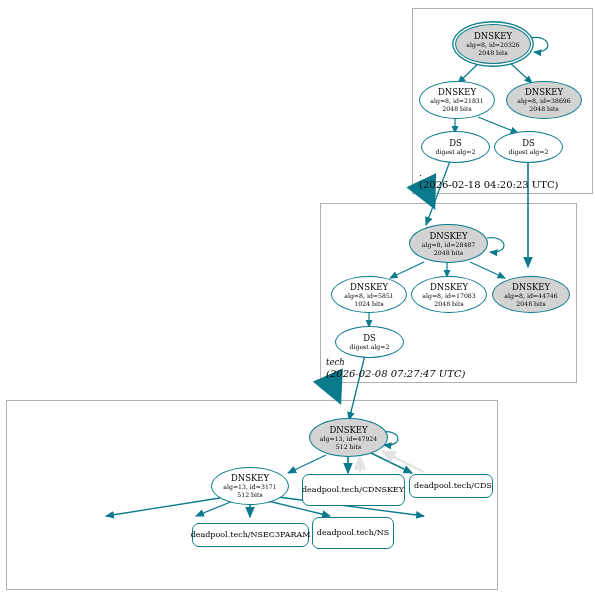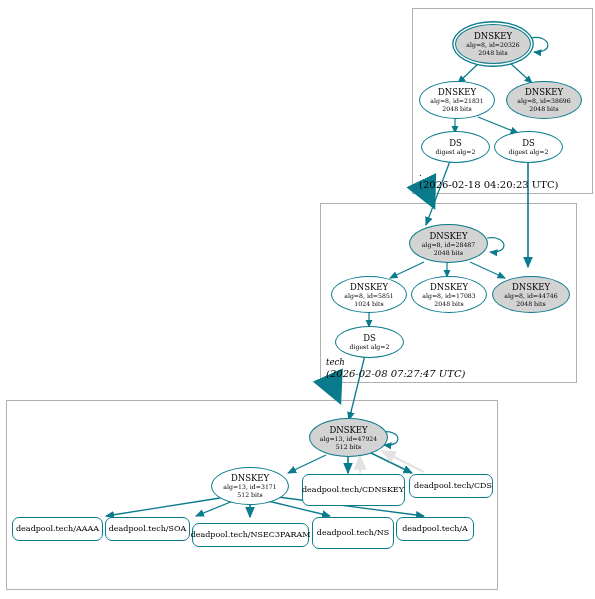--- a/index.html
+++ b/index.html
@@ -251,33 +251,24 @@
   </div>
 
   <div class="node rect" style="left:302px;top:474px;width:103px;height:32px;align-items:flex-end;">
     <span class="rectlabel">deadpool.tech/CDNSKEY</span>
   </div>
 
   <div class="node rect" style="left:409px;top:474px;width:84px;height:24px;align-items:flex-end;">
     <span class="rectlabel">deadpool.tech/CDS</span>
   </div>
 
-  <div class="node rect" style="left:12px;top:517px;width:91px;height:24px;">
-    <span class="rectlabel">deadpool.tech/AAAA</span>
-  </div>
-
-  <div class="node rect" style="left:105px;top:517px;width:85px;height:24px;">
-    <span class="rectlabel">deadpool.tech/SOA</span>
-  </div>
+
 
   <div class="node rect" style="left:192px;top:517px;width:117px;height:24px;margin-top:6px;">
     <span class="rectlabel">deadpool.tech/NSEC3PARAM</span>
   </div>
 
   <div class="node rect" style="left:312px;top:517px;width:82px;height:32px;">
     <span class="rectlabel">deadpool.tech/NS</span>
   </div>
 
-  <div class="node rect" style="left:396px;top:517px;width:78px;height:24px;">
-    <span class="rectlabel">deadpool.tech/A</span>
-  </div>
 
 </div>
 
 </body></html>

